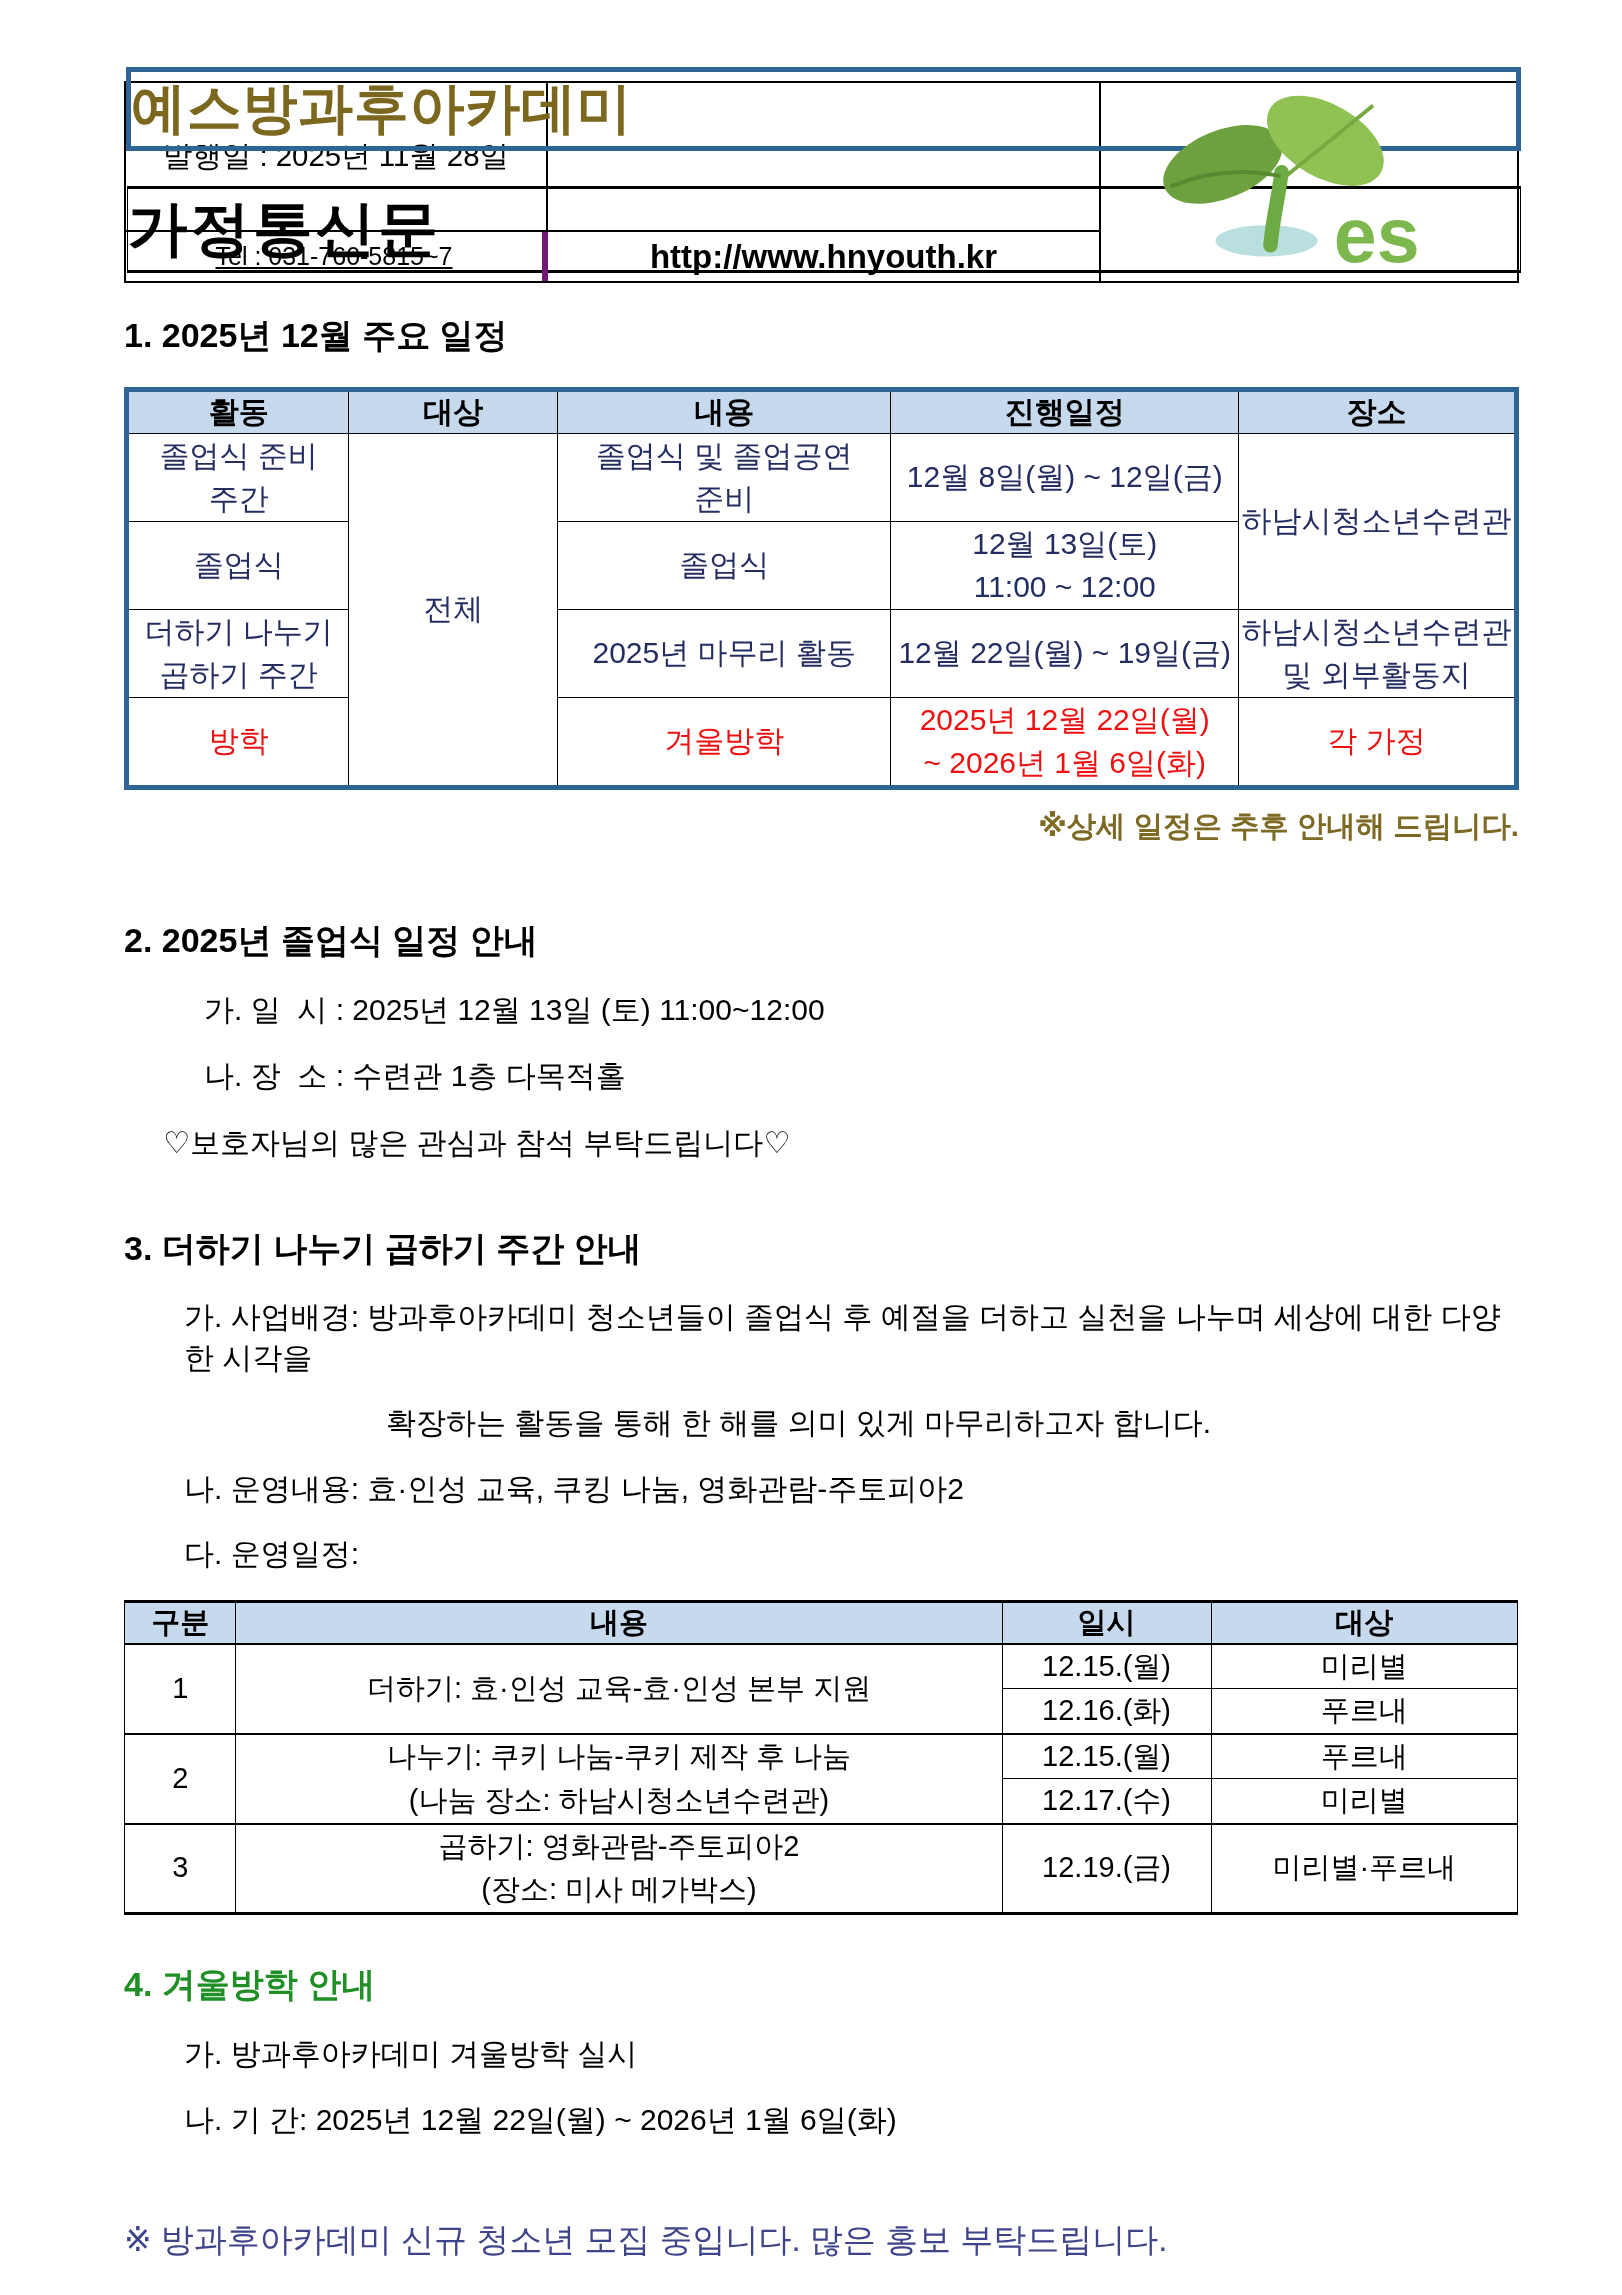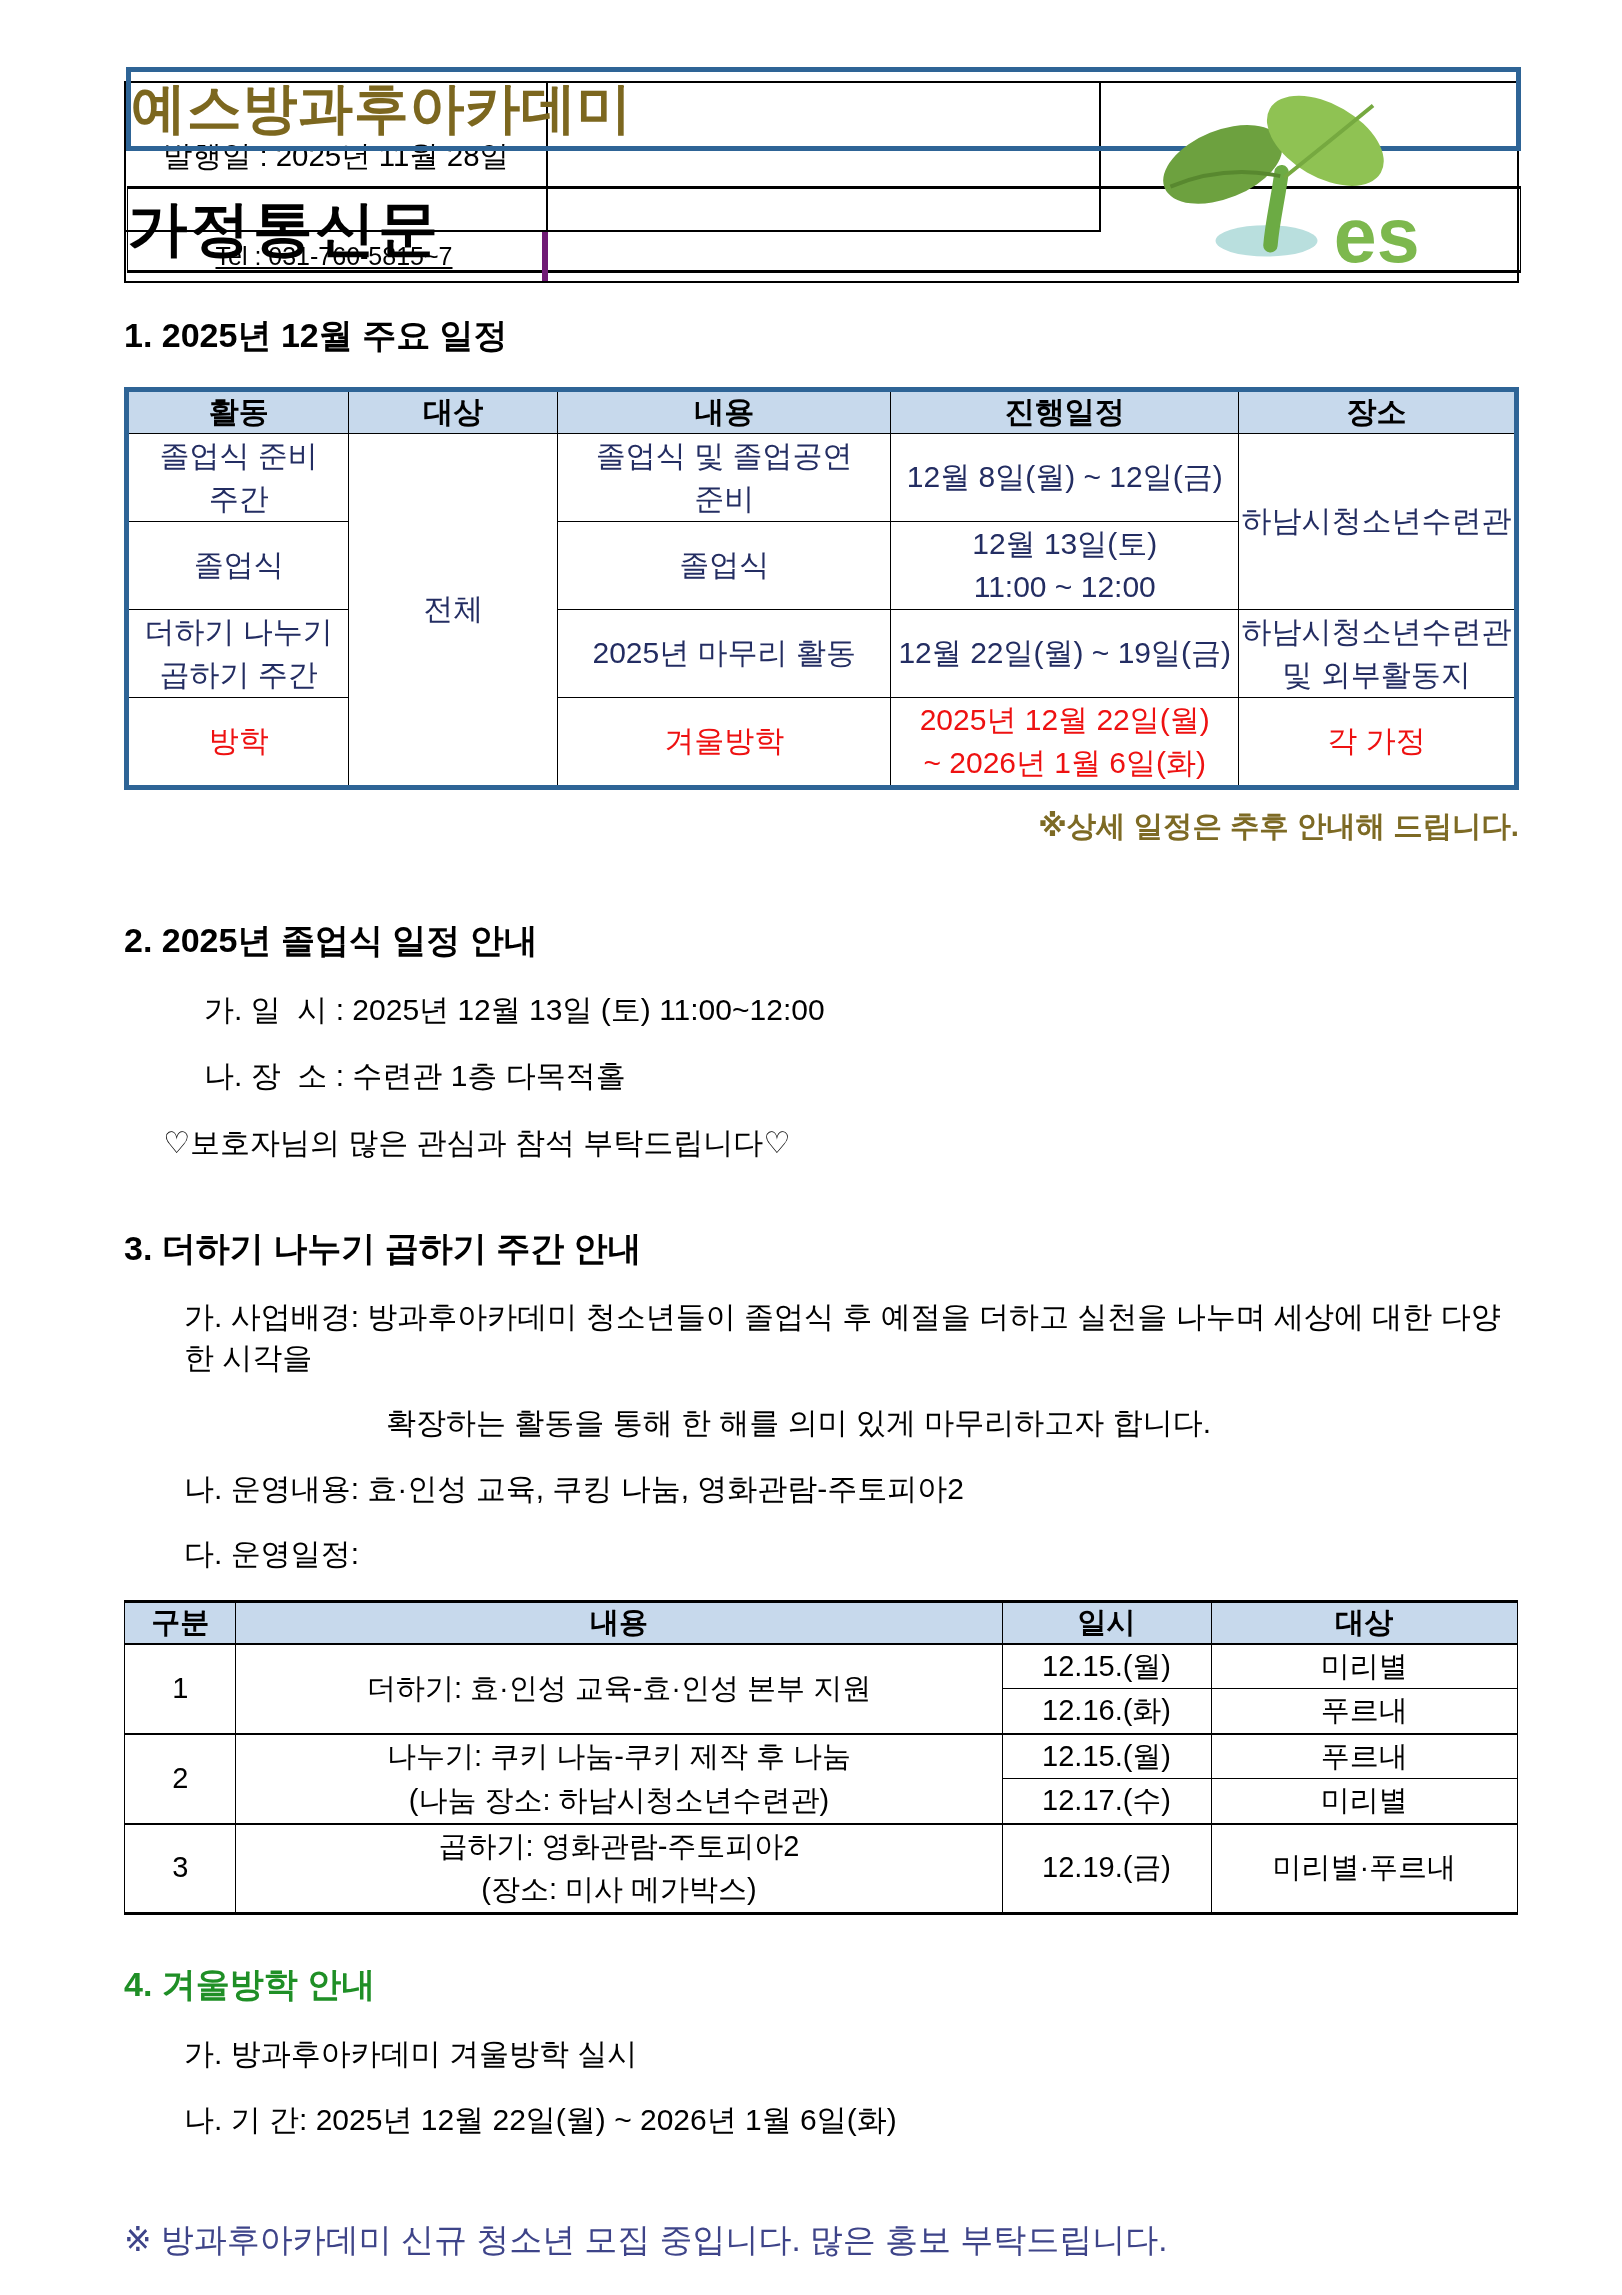--- a/index.html
+++ b/index.html
@@ -146,20 +146,21 @@
 
 <div class="page">
 
   <div class="header-box">
     <div class="hb-cell hb-issue">발행일 : 2025년 11월 28일</div>
     <div class="hb-cell hb-title">
       <div class="t1">예스방과후아카데미</div>
       <div class="t2">가정통신문</div>
     </div>
     <div class="hb-cell hb-tel">Tel : 031-760-5815~7</div>
+    <div class="hb-cell hb-url">http://www.hnyouth.kr</div>
     <div class="hb-cell hb-logo">
       <svg width="366" height="190" viewBox="0 0 560 290">
         <ellipse cx="215" cy="235" rx="78" ry="24" fill="#b9dfde"></ellipse>
         <path d="M238 130 C233 170 224 205 221 242" stroke="#6cab44" stroke-width="22" fill="none" stroke-linecap="round"></path>
         <ellipse cx="148" cy="118" rx="96" ry="52" fill="#6da13f" transform="rotate(-22 148 118)"></ellipse>
         <ellipse cx="305" cy="82" rx="98" ry="56" fill="#8fc253" transform="rotate(30 305 82)"></ellipse>
         <path d="M68 152 Q150 118 236 136" stroke="#58882f" stroke-width="6" fill="none"></path>
         <path d="M378 28 Q305 88 242 138" stroke="#76a940" stroke-width="6" fill="none"></path>
         <text x="318" y="268" font-size="118" font-weight="bold" fill="#7db84e">es</text>
       </svg>

